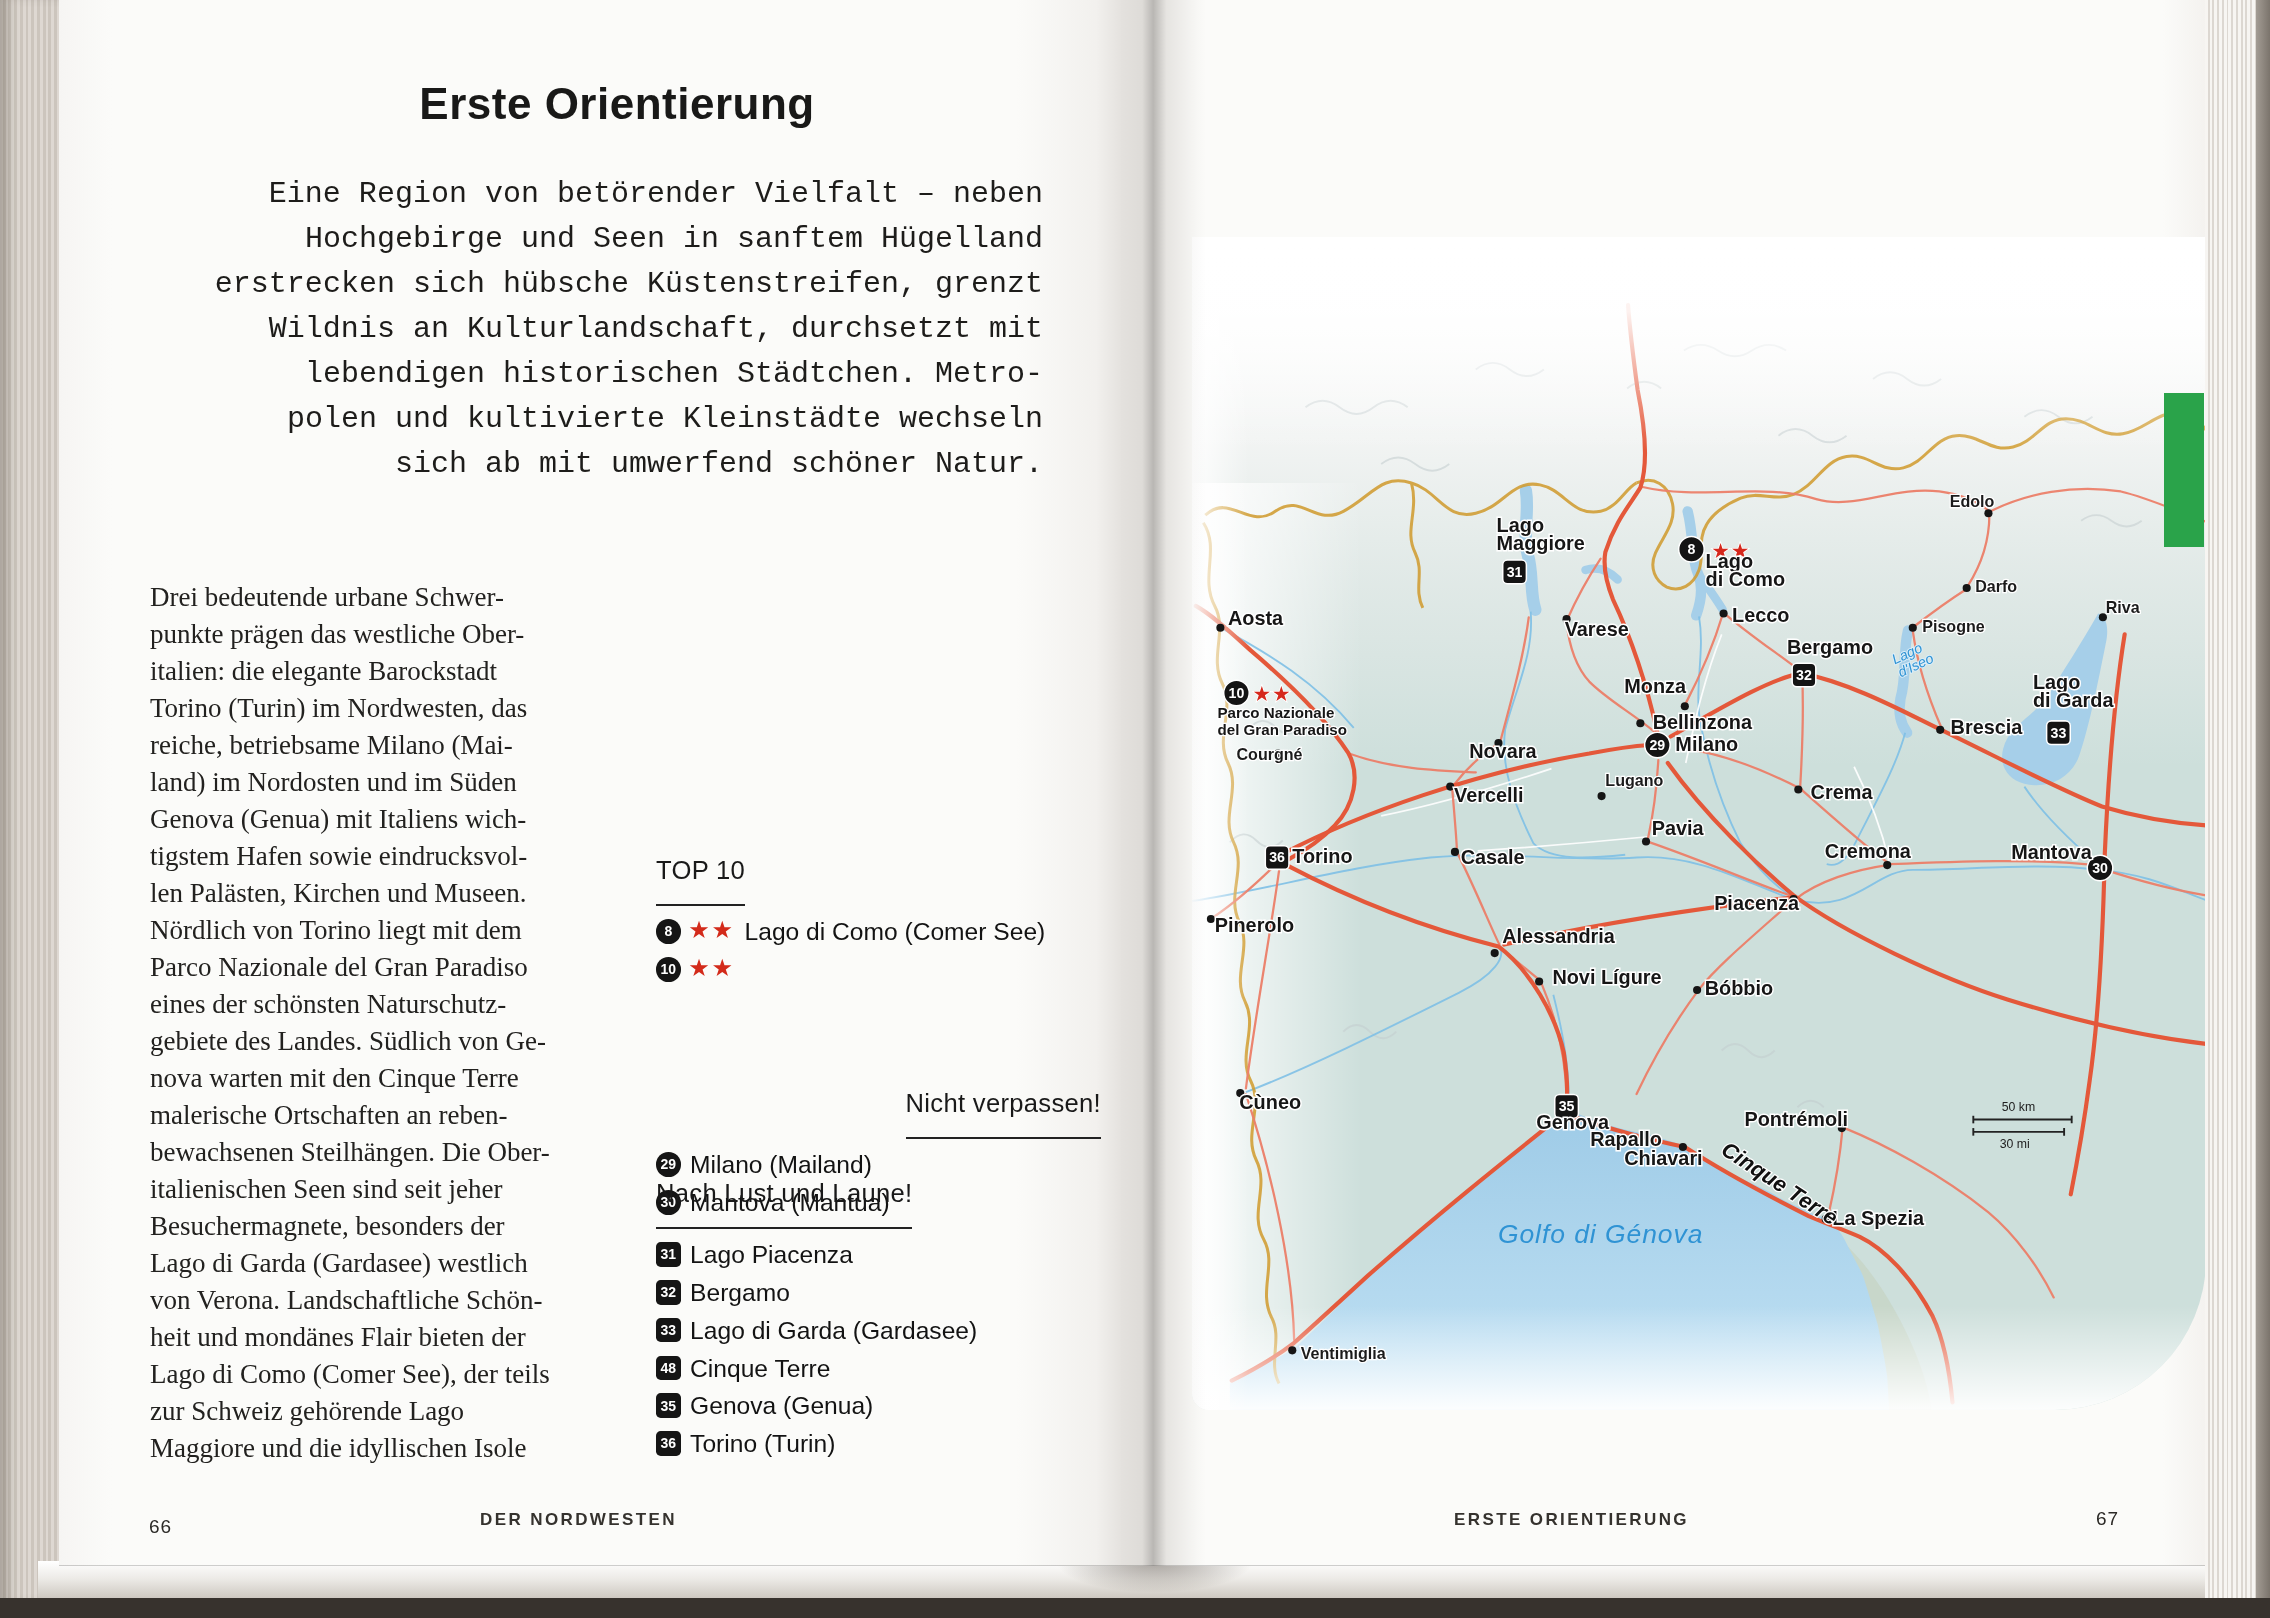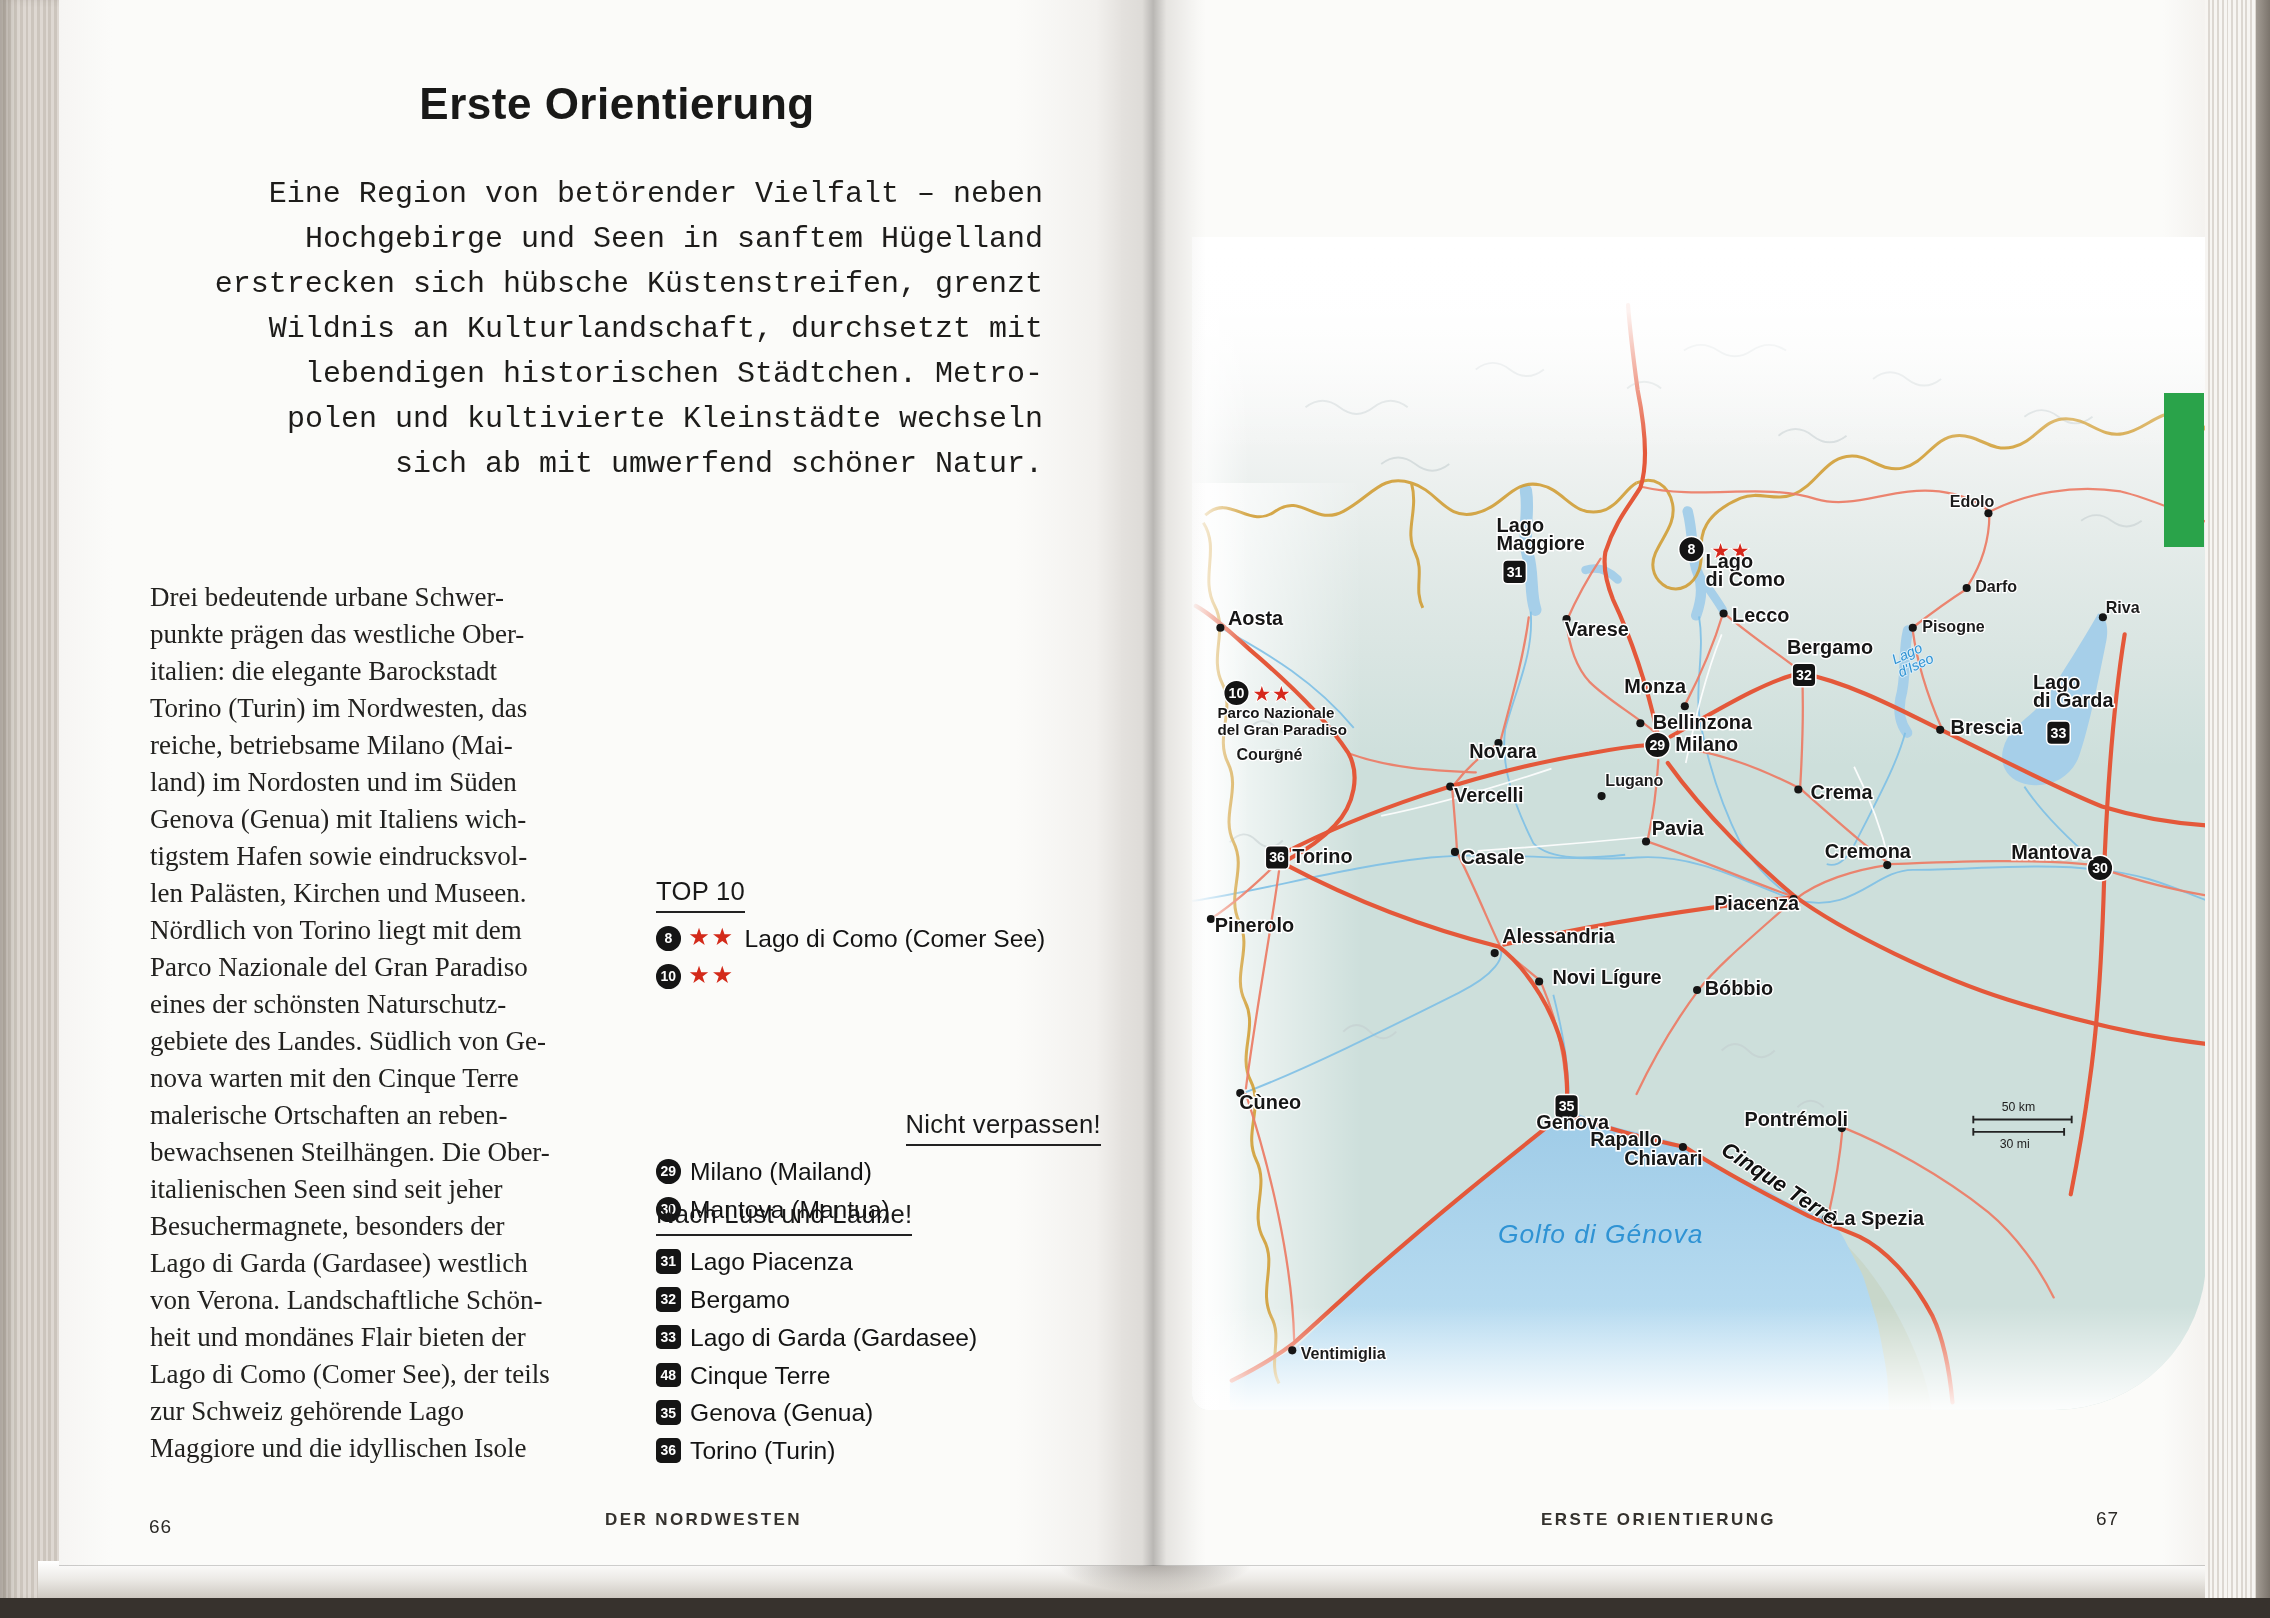--- a/index.html
+++ b/index.html
@@ -32,31 +32,31 @@
   .title{left:132px;top:79px;width:852px;text-align:center;font-size:44px;font-weight:700;
          letter-spacing:0.5px;color:#191918;}
   .intro{left:132px;top:172px;width:852px;text-align:right;white-space:pre;
          font-family:Liberation Mono, monospace;font-size:30px;line-height:45px;color:#1d1c1a;}
   .bodycol{top:579px;width:497px;white-space:pre;font-family:"Liberation Serif","DejaVu Serif",serif;
          font-size:27px;line-height:37px;color:#22211f;}
   .col1{left:91px;} .col2{left:597px;}
 
   .listblock{left:597px;width:445px;}
   .list-heading{position:static;display:inline-block;font-size:25.6px;color:#191919;
-       padding-bottom:5px;border-bottom:2.4px solid #222;letter-spacing:0.3px;margin-top:21px;}
+       padding-bottom:19px;border-bottom:2.4px solid #222;letter-spacing:0.3px;}
   .rows{position:static;margin-top:12.3px;}
   .li-row{position:static;display:flex;align-items:flex-start;margin-bottom:10.4px;}
   .lbadge{position:static;flex:0 0 auto;width:24.6px;height:24.6px;background:#151515;color:#fff;
        font-size:14px;font-weight:700;display:flex;align-items:center;justify-content:center;margin-top:0.9px;}
   .lbadge.ci{border-radius:50%;} .lbadge.sq{border-radius:4.7px;}
   .lstars{position:static;color:#d32a1a;font-size:24px;line-height:24.6px;letter-spacing:1.9px;margin-left:7.6px;}
   .llabel{position:static;font-size:24.6px;line-height:27.4px;color:#131313;margin-left:9.5px;white-space:pre-line;}
 
   .pnum{top:1508px;font-size:19px;color:#2c2a27;letter-spacing:0.9px;}
-  .rhead{top:1510px;width:322px;text-align:right;font-size:17px;font-weight:700;
+  .rhead{top:1510px;width:322px;text-align:left;font-size:17px;font-weight:700;
        letter-spacing:2.4px;color:#35322e;}
   .pnum-l{left:90px;margin-top:8px;} .rhead-l{left:421px;}
   .rhead-r{left:333px;} .pnum-r{left:975px;}
 
   
   .map-wrap{left:71px;top:237px;width:1014px;height:1173px;overflow:hidden;
       border-radius:0 0 151px 17px;}
   .green-tab{left:1043px;top:393px;width:40px;height:154px;background:#2aa34a;z-index:6;}
 
   svg text{font-family:"Liberation Sans","DejaVu Sans",sans-serif;}

